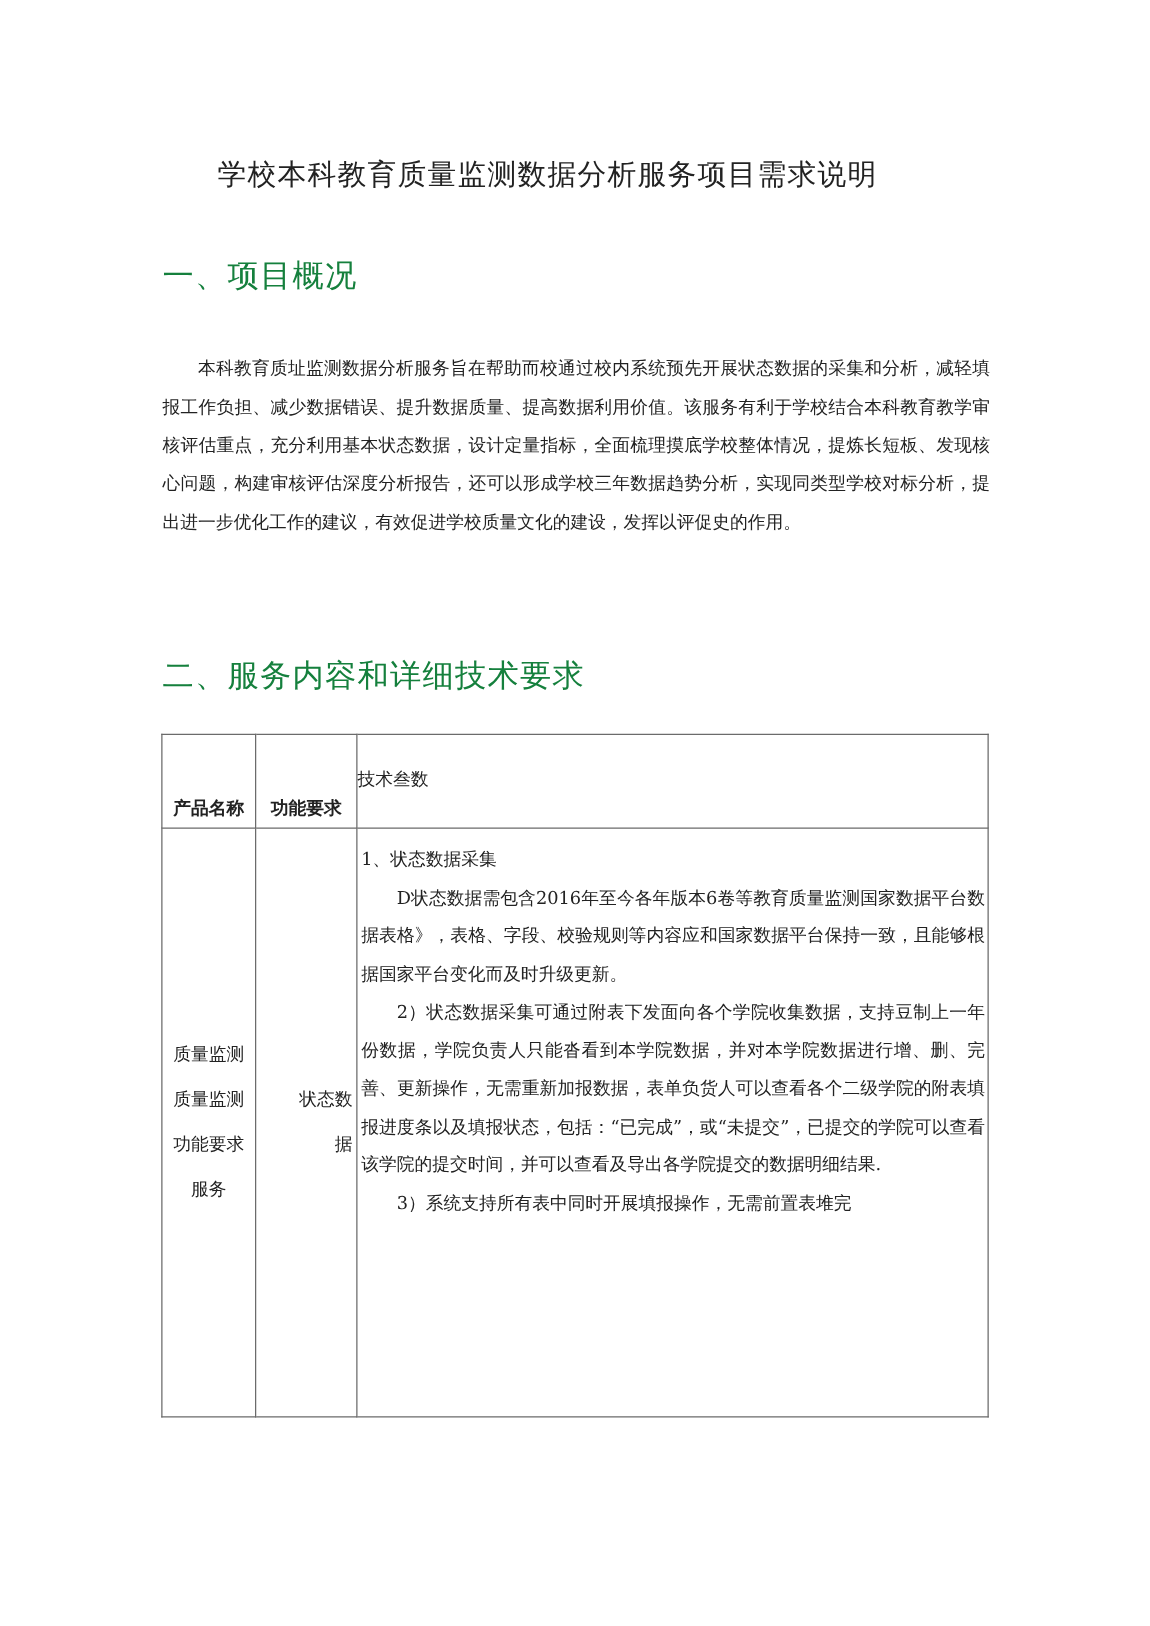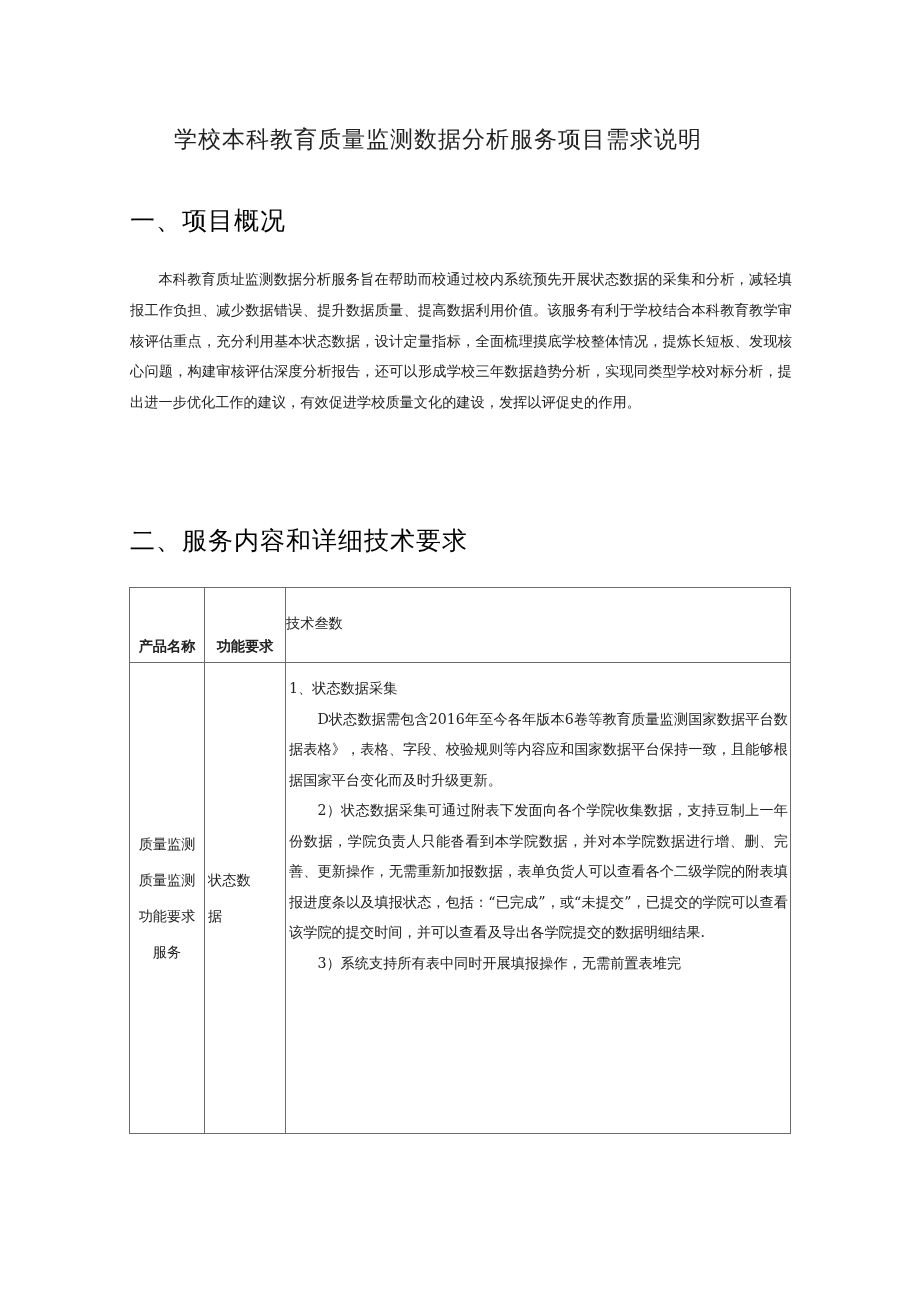--- a/index.html
+++ b/index.html
@@ -9,25 +9,25 @@
       color: #1a1a1a;
     }
     .title {
       position: absolute; left: 0; width: 876px; top: 124px;
       text-align: center; font-size: 23px; letter-spacing: 1px;
       font-family: "DejaVu Sans", "Liberation Sans", sans-serif; font-weight: normal;
       color: #222;
     }
     .h1 {
       position: absolute; left: 130px; font-size: 25px;
-      font-family: "DejaVu Sans", "Liberation Sans", sans-serif; color: #000000;
+      font-family: "DejaVu Sans", "Liberation Sans", sans-serif; color: #15803d;
       letter-spacing: 1px;
     }
     .para {
-      position: absolute; left: 130px; width: 662px; top: 264px;
+      position: absolute; left: 130px; width: 662px; top: 280px;
       font-size: 14.2px; line-height: 30.8px; text-align: justify;
       text-indent: 2em; color: #222;
     }
     table.spec {
       position: absolute; left: 129px; top: 587px;
       border-collapse: collapse; font-size: 14.2px; color: #222;
     }
     table.spec td {
       border: 1.3px solid #6b6b6b; padding: 0; vertical-align: top;
     }
@@ -35,21 +35,21 @@
       vertical-align: bottom !important; text-align: center;
       padding-bottom: 6px !important; font-size: 14.2px; font-weight: bold;
     }
     .hdr-tech { vertical-align: middle !important; text-align: left; }
     .hdr-tech span { position: relative; top: -2px; }
     .cell-name {
       vertical-align: middle !important; text-align: center; line-height: 36px;
       padding: 0 4px !important;
     }
     .cell-func {
-      vertical-align: middle !important; line-height: 36px; padding: 0 3px !important;
+      vertical-align: middle !important; line-height: 36px; padding: 0 3px !important; text-align: right;
     }
     .cell-tech { padding: 10px 2px 0 3px !important; line-height: 30.5px; margin-left: 32px; }
     .cell-tech p { margin: 0; text-align: justify; }
     .cell-tech .ind { text-indent: 2em; }
   </style>
 </head>
 <body>
 
 <div class="title">学校本科教育质量监测数据分析服务项目需求说明</div>
 

